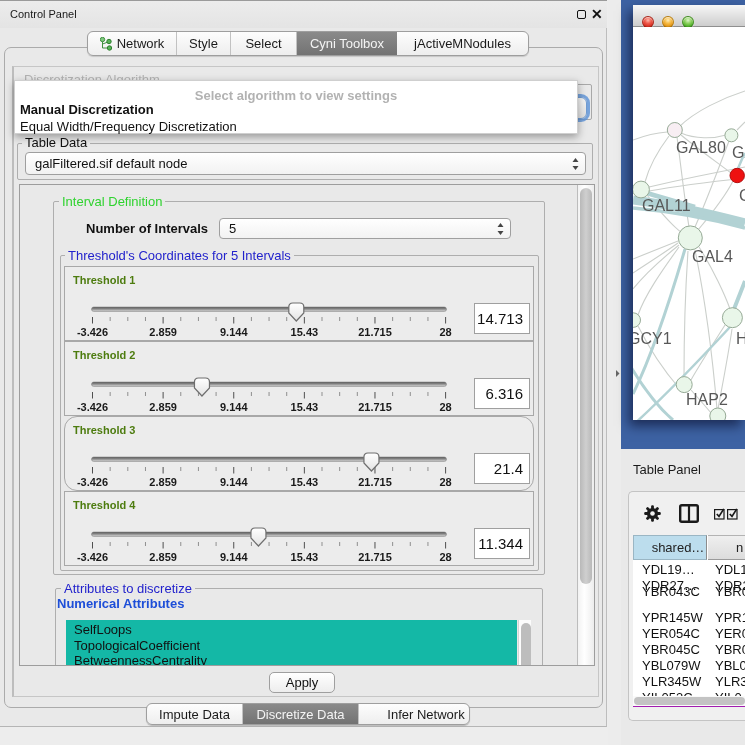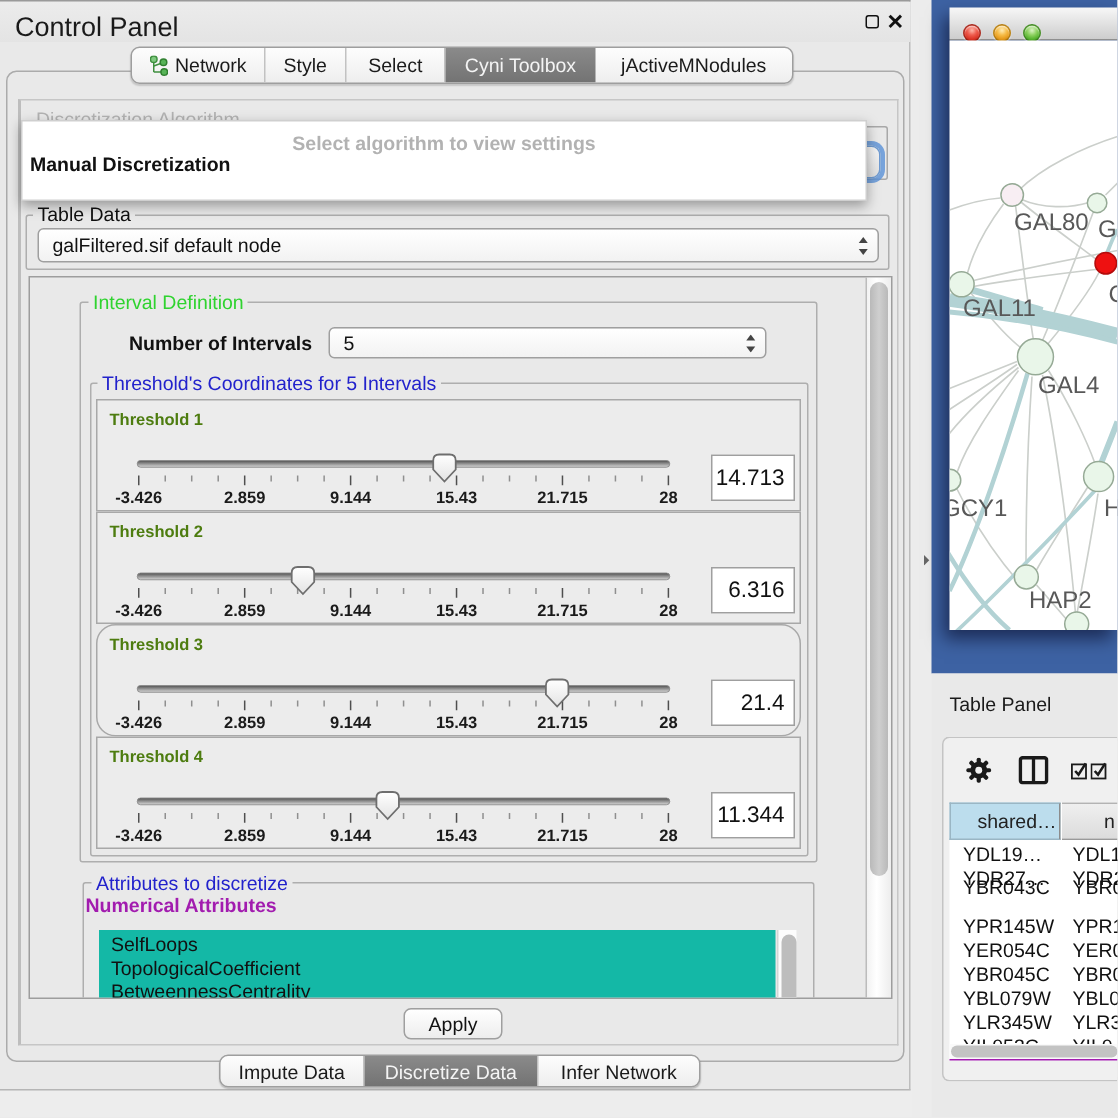--- a/index.html
+++ b/index.html
@@ -5,21 +5,21 @@
   * { margin:0; padding:0; box-sizing:border-box; }
   html,body { width:745px; height:745px; overflow:hidden; }
   body { font-family:"Liberation Sans", sans-serif; background:#ededed; position:relative; }
   .abs { position:absolute; }
 
   
   #leftwin { left:0; top:0; width:607px; height:727px; background:#e9e9e9;
              border-right:1px solid #bdbdbd; border-bottom:1px solid #b5b5b5; }
   #titlebar { left:0; top:0; width:607px; height:28px;
               background:linear-gradient(#ececec,#e4e4e4); border-top:1px solid #9a9a9a; }
-  #titlebar .t { position:absolute; left:10px; top:7px; font-size:18px; color:#1a1a1a; }
+  #titlebar .t { position:absolute; left:10px; top:7px; font-size:11px; color:#1a1a1a; }
   #float-ico { left:577px; top:10px; width:9px; height:9px; border:1.5px solid #111; border-radius:2px; }
   #close-ico { left:591px; top:8px; width:12px; height:12px; font-size:14px; font-weight:bold; color:#111; line-height:12px; }
 
   
   #tabs { left:87px; top:31px; height:25px; display:flex; border:1px solid #9e9e9e;
           border-radius:6px; overflow:hidden; background:linear-gradient(#fdfdfd,#eeeeee);
           box-shadow:0 1px 1px rgba(0,0,0,0.15); }
   .tab { font-size:13px; color:#1a1a1a; display:flex; align-items:center; justify-content:center;
          border-right:1px solid #c2c2c2; height:100%; }
   .tab.dark { background:linear-gradient(#8a8a8a,#737373); color:#f4f4f4; border-right:none; }
@@ -152,20 +152,21 @@
   <span class="lbl">galFiltered.sif default node</span>
   <svg class="arrows" viewBox="0 0 7 12">
       <path d="M3.5 0 L6.5 4 L0.5 4 Z" fill="#444"></path>
       <path d="M3.5 12 L6.5 8 L0.5 8 Z" fill="#444"></path>
     </svg>
 </div>
 
 <div class="abs" id="popup">
   <div class="hint">Select algorithm to view settings</div>
   <div class="it1">Manual Discretization</div>
+  <div class="it2">Equal Width/Frequency Discretization</div>
 </div>
 
 <div class="abs" id="viewport">
 
   <div class="groupbox" style="left:33px; top:16px; width:492px; height:374px;"></div>
   <div class="grouptitle" style="left:39px; top:9px; color:#2fd32f;">Interval Definition</div>
 
   <div class="abs" style="left:66px; top:36px; font-size:13px; font-weight:bold; color:#111;">Number of Intervals</div>
   <div class="combo" style="left:199px; top:33px; width:292px; height:21px;">
     <span class="lbl" style="top:2px;">5</span>
@@ -324,41 +325,41 @@
         <text x="168.74" y="68.5" text-anchor="middle" font-size="11" font-weight="bold" fill="#1a1a1a" font-family="Liberation Sans, sans-serif">9.144</text>
         <text x="239.36" y="68.5" text-anchor="middle" font-size="11" font-weight="bold" fill="#1a1a1a" font-family="Liberation Sans, sans-serif">15.43</text>
         <text x="309.98" y="68.5" text-anchor="middle" font-size="11" font-weight="bold" fill="#1a1a1a" font-family="Liberation Sans, sans-serif">21.715</text>
         <text x="380.6" y="68.5" text-anchor="middle" font-size="11" font-weight="bold" fill="#1a1a1a" font-family="Liberation Sans, sans-serif">28</text>
         <path transform="translate(184.95,35)" d="M1 5 Q1 1 5 1 L12 1 Q16 1 16 5 L16 11 L8.5 19 L1 11 Z" fill="url(#th)" stroke="#6e6e6e" stroke-width="1.2"></path>
       </svg>
     </div>
 
   <div class="groupbox" style="left:35px; top:403px; width:488px; height:100px;"></div>
   <div class="grouptitle" style="left:41px; top:396px; color:#2222cc;">Attributes to discretize</div>
-  <div class="abs" style="left:37px; top:411px; font-size:13px; font-weight:bold; color:#a21caf;">Numerical Attributes</div>
+  <div class="abs" style="left:37px; top:411px; font-size:13px; font-weight:bold; color:#1d4ed8;">Numerical Attributes</div>
   <div class="abs" id="attrlist">
     <div>SelfLoops</div>
     <div>TopologicalCoefficient</div>
     <div>BetweennessCentrality</div>
   </div>
   <div class="abs" id="attrscroll">
       <div class="thumb"></div>
     </div>
 
   <div class="abs" id="vscroll">
       <div class="thumb"></div>
     </div>
 </div>
 
 <div class="abs" id="apply">Apply</div>
 
 <div class="abs" id="bottabs">
   <div class="btab" style="width:96px;">Impute Data</div>
   <div class="btab dark" style="width:116px;">Discretize Data</div>
-  <div class="btab" style="width:107px; border-right:none;">Infer Network</div>
+  <div class="btab" style="width:86px; border-right:none;margin-left:24px;">Infer Network</div>
 </div>
 
 <div class="abs" id="divider"></div>
 
 <svg class="abs" style="left:615px; top:370px;" width="5" height="7" viewBox="0 0 5 7">
     <path d="M1 0 L4.5 3.5 L1 7 Z" fill="#666"></path>
   </svg>
 
 <div class="abs" id="netpanel"></div>
 <div class="abs" id="netwin"></div>

